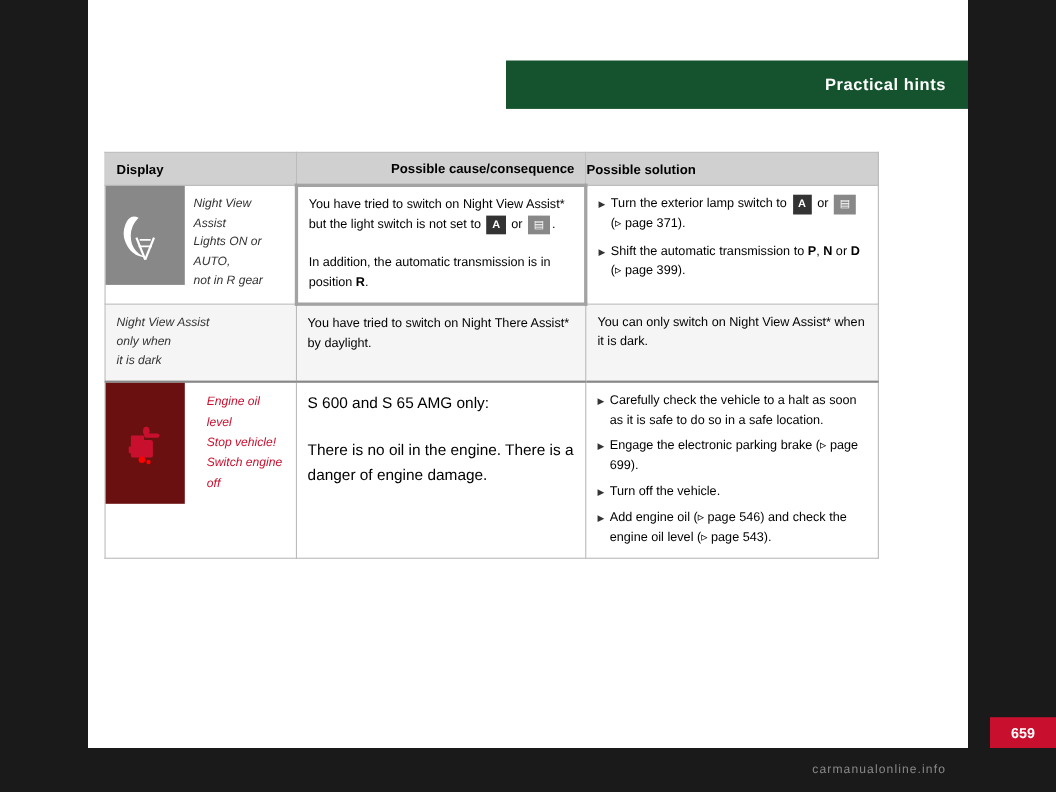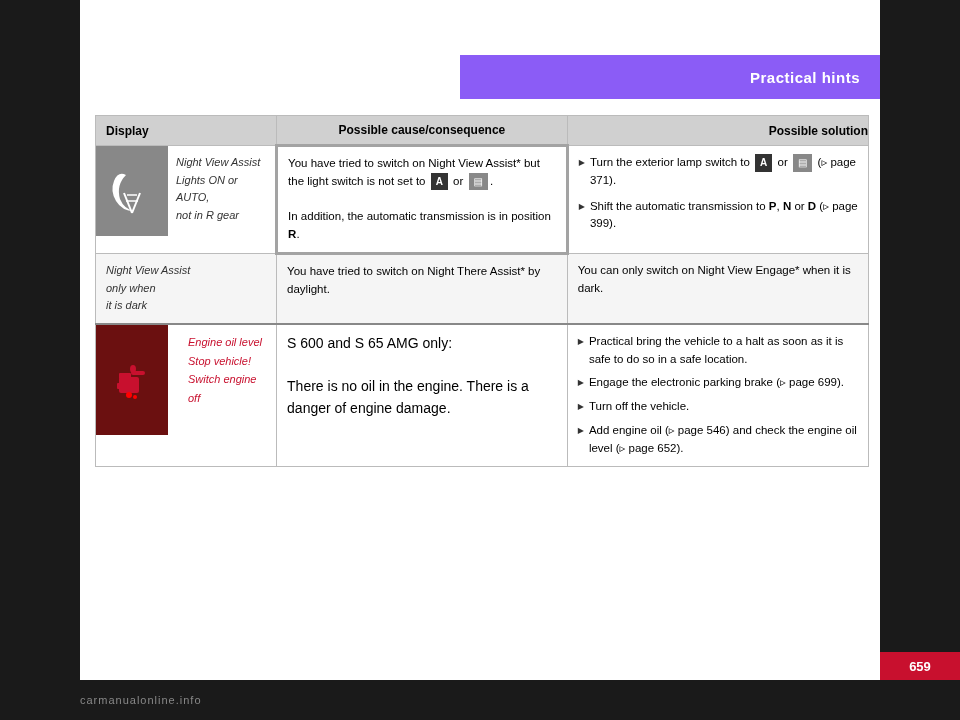--- a/index.html
+++ b/index.html
@@ -13,42 +13,42 @@
       position: relative;
     }
   </style>
 </head>
 <body>
 
 <div style="position:absolute;top:0;left:0;width:960px;height:720px;background:#1a1a1a;"></div>
 
 <div style="position:absolute;top:0;left:80px;width:800px;height:680px;background:#ffffff;"></div>
 
-<div style="position:absolute;top:55px;right:80px;width:420px;height:44px;background:#8b5cf6;display:flex;align-items:center;justify-content:flex-end;padding-right:20px;">
+<div style="position:absolute;top:55px;right:80px;width:420px;height:44px;background:#14532d;display:flex;align-items:center;justify-content:flex-end;padding-right:20px;">
   <span style="color:#ffffff;font-weight:bold;font-size:15px;letter-spacing:0.5px;font-family:Arial,sans-serif;">Practical hints</span>
 </div>
 
-<div style="position:absolute;bottom:0;left:80px;width:800px;height:40px;background:#1a1a1a;display:flex;align-items:center;padding-right:20px;">
+<div style="position:absolute;bottom:0;left:80px;width:800px;height:40px;background:#1a1a1a;display:flex;align-items:center;justify-content:flex-end;padding-right:20px;">
   <span style="color:#888;font-size:11px;font-family:Arial,sans-serif;letter-spacing:1px;">carmanualonline.info</span>
 </div>
 
-<div style="position:absolute;bottom:40px;right:0;width:80px;height:28px;background:#c8102e;display:flex;align-items:center;justify-content:center;">
+<div style="position:absolute;bottom:40px;right:0;width:60px;height:28px;background:#c8102e;display:flex;align-items:center;justify-content:center;">
   <span style="color:#ffffff;font-weight:bold;font-size:13px;font-family:Arial,sans-serif;">659</span>
 </div>
 
-<table style="position:absolute;top:115px;left:95px;width:774px;border-collapse:collapse;border:1px solid #bbb;font-family:Arial,sans-serif;">
+<table style="position:absolute;top:138px;left:95px;width:704px;border-collapse:collapse;border:1px solid #bbb;font-family:Arial,sans-serif;">
   <thead>
     <tr>
       <th style="background:#d0d0d0;padding:7px 10px;text-align:left;font-weight:bold;font-size:12px;border:1px solid #bbb;width:185px;">
         <span>Display</span>
       </th>
-      <th style="background:#d0d0d0;padding:7px 10px;text-align:center;font-weight:bold;font-size:12px;border:1px solid #bbb;width:305px;">
+      <th style="background:#d0d0d0;padding:7px 10px;text-align:right;font-weight:bold;font-size:12px;border:1px solid #bbb;width:305px;">
         <span>Possible cause/consequence</span>
       </th>
-      <th style="background:#d0d0d0;padding:7px 0;text-align:right;font-weight:bold;font-size:12px;border:1px solid #bbb;width:320px;">
+      <th style="background:#d0d0d0;padding:7px 0;text-align:left;font-weight:bold;font-size:12px;border:1px solid #bbb;width:320px;">
         <span>Possible solution</span>
       </th>
     </tr>
   </thead>
   <tbody>
 
     <tr>
       <td style="border:1px solid #bbb;padding:0;vertical-align:top;">
         <div style="display:flex;align-items:flex-start;">
           <div style="background:#888;width:72px;min-height:90px;display:flex;align-items:center;justify-content:center;flex-shrink:0;">
@@ -96,21 +96,21 @@
     <tr style="background:#f5f5f5;">
       <td style="border:1px solid #bbb;padding:8px 10px;vertical-align:top;border-top:1px solid #999;">
         <div style="font-style:italic;font-size:11px;line-height:1.6;color:#333;">
           Night View Assist<br>only when<br>it is dark
         </div>
       </td>
       <td style="border:1px solid #bbb;padding:8px 10px;vertical-align:top;font-size:11.5px;line-height:1.55;background:#f5f5f5;border-top:1px solid #999;">
         You have tried to switch on Night There Assist* by daylight.
       </td>
       <td style="border:1px solid #bbb;padding:8px 10px;vertical-align:top;font-size:11.5px;line-height:1.55;background:#f5f5f5;border-top:1px solid #999;">
-        You can only switch on Night View Engage* when it is dark.
+        You can only switch on Night View Assist* when it is dark.
       </td>
     </tr>
 
     <tr>
       <td style="border:1px solid #bbb;padding:0;vertical-align:top;border-top:2px solid #888;">
         <div style="display:flex;align-items:flex-start;">
           <div style="background:#6b1010;width:72px;min-height:110px;display:flex;align-items:center;justify-content:center;flex-shrink:0;">
 
             <svg width="42" height="42" viewBox="0 0 42 42">
 
@@ -134,31 +134,31 @@
         </div>
       </td>
       <td style="border:1px solid #bbb;padding:8px 10px;vertical-align:top;font-size:14px;line-height:1.55;border-top:2px solid #888;">
         S 600 and S 65 AMG only:<br><br>
         There is no oil in the engine. There is a danger of engine damage.
       </td>
       <td style="border:1px solid #bbb;padding:8px 10px;vertical-align:top;font-size:11.5px;line-height:1.55;border-top:2px solid #888;">
         <ul style="list-style:none;padding:0;margin:0;">
           <li style="display:flex;align-items:flex-start;margin-bottom:6px;">
             <span style="color:#333;font-size:8px;margin-right:5px;margin-top:3px;flex-shrink:0;">▶</span>
-            <span>Practical bring the vehicle to a halt as soon as it is safe to do so in a safe location.</span>
+            <span>Carefully check the vehicle to a halt as soon as it is safe to do so in a safe location.</span>
           </li>
           <li style="display:flex;align-items:flex-start;margin-bottom:6px;">
             <span style="color:#333;font-size:8px;margin-right:5px;margin-top:3px;flex-shrink:0;">▶</span>
             <span>Engage the electronic parking brake (▹ page 699).</span>
           </li>
           <li style="display:flex;align-items:flex-start;margin-bottom:6px;">
             <span style="color:#333;font-size:8px;margin-right:5px;margin-top:3px;flex-shrink:0;">▶</span>
             <span>Turn off the vehicle.</span>
           </li>
           <li style="display:flex;align-items:flex-start;">
             <span style="color:#333;font-size:8px;margin-right:5px;margin-top:3px;flex-shrink:0;">▶</span>
-            <span>Add engine oil (▹ page 546) and check the engine oil level (▹ page 652).</span>
+            <span>Add engine oil (▹ page 546) and check the engine oil level (▹ page 543).</span>
           </li>
         </ul>
       </td>
     </tr>
   </tbody>
 </table>
 
 </body></html>

